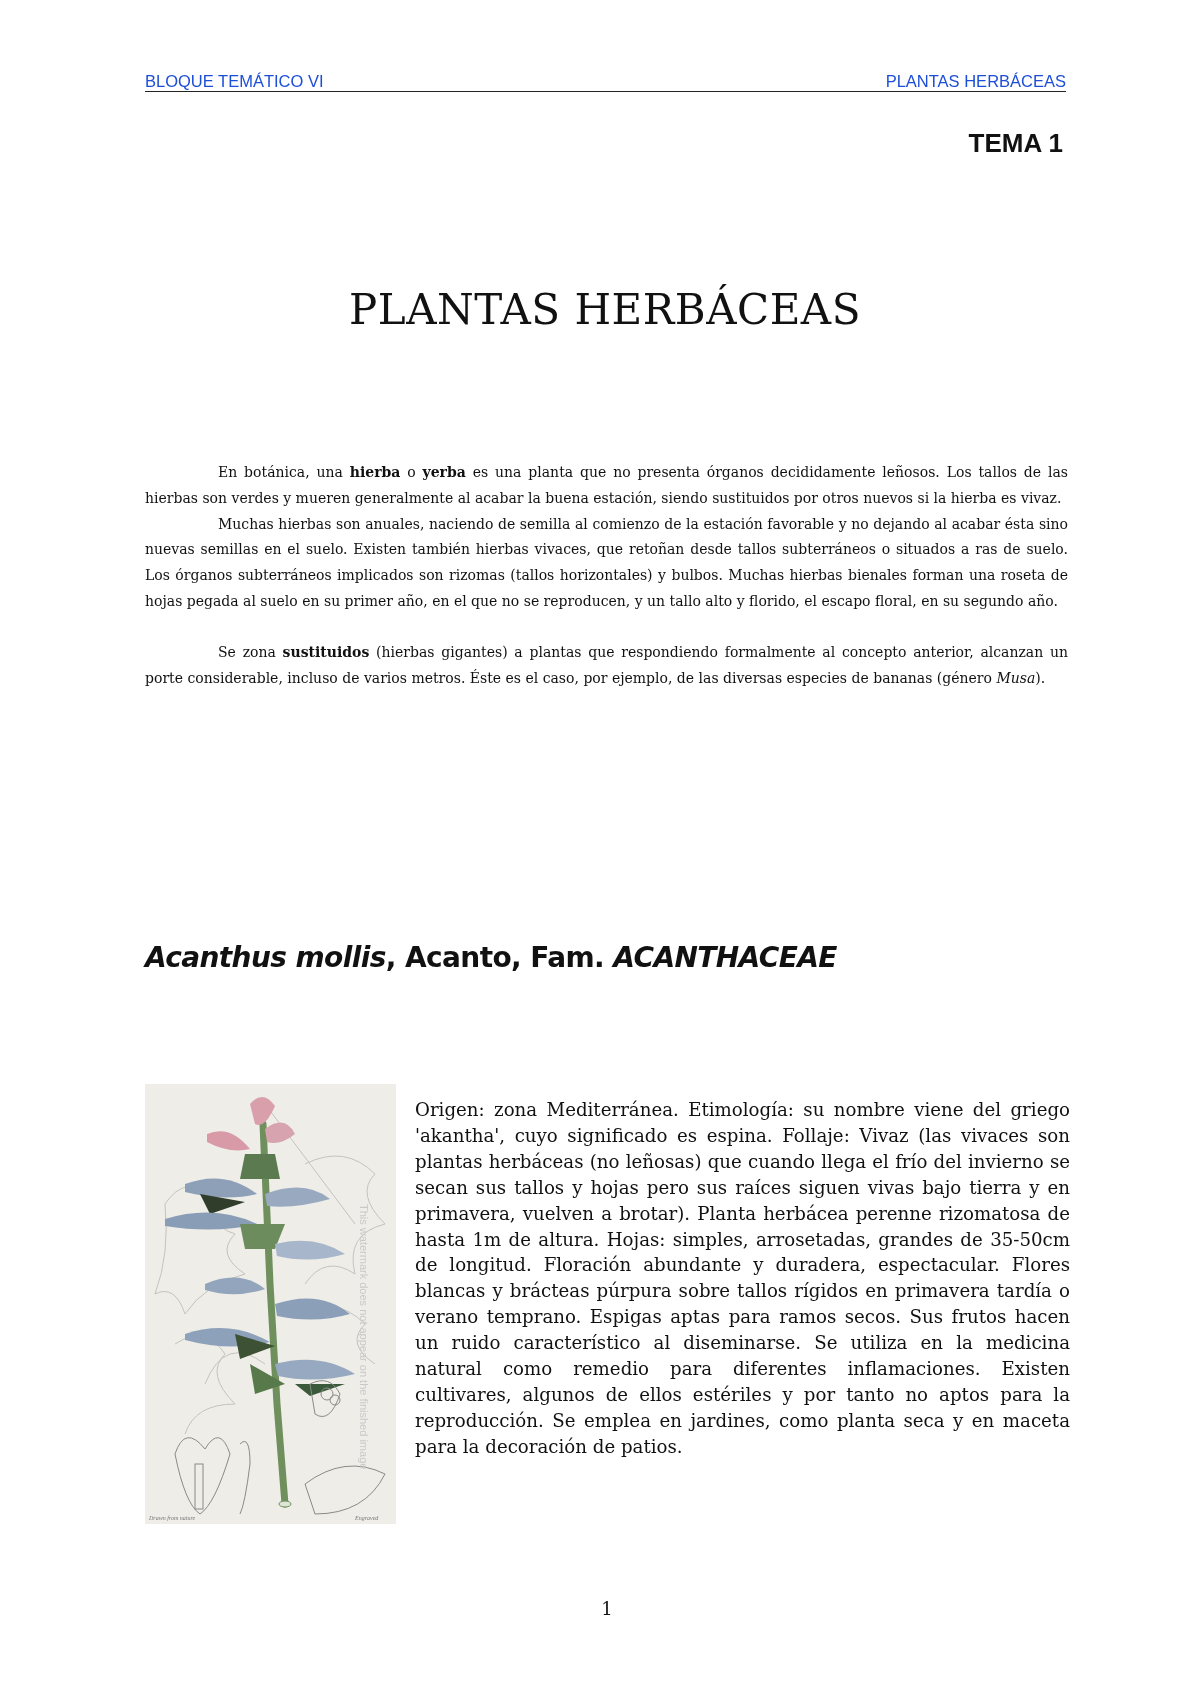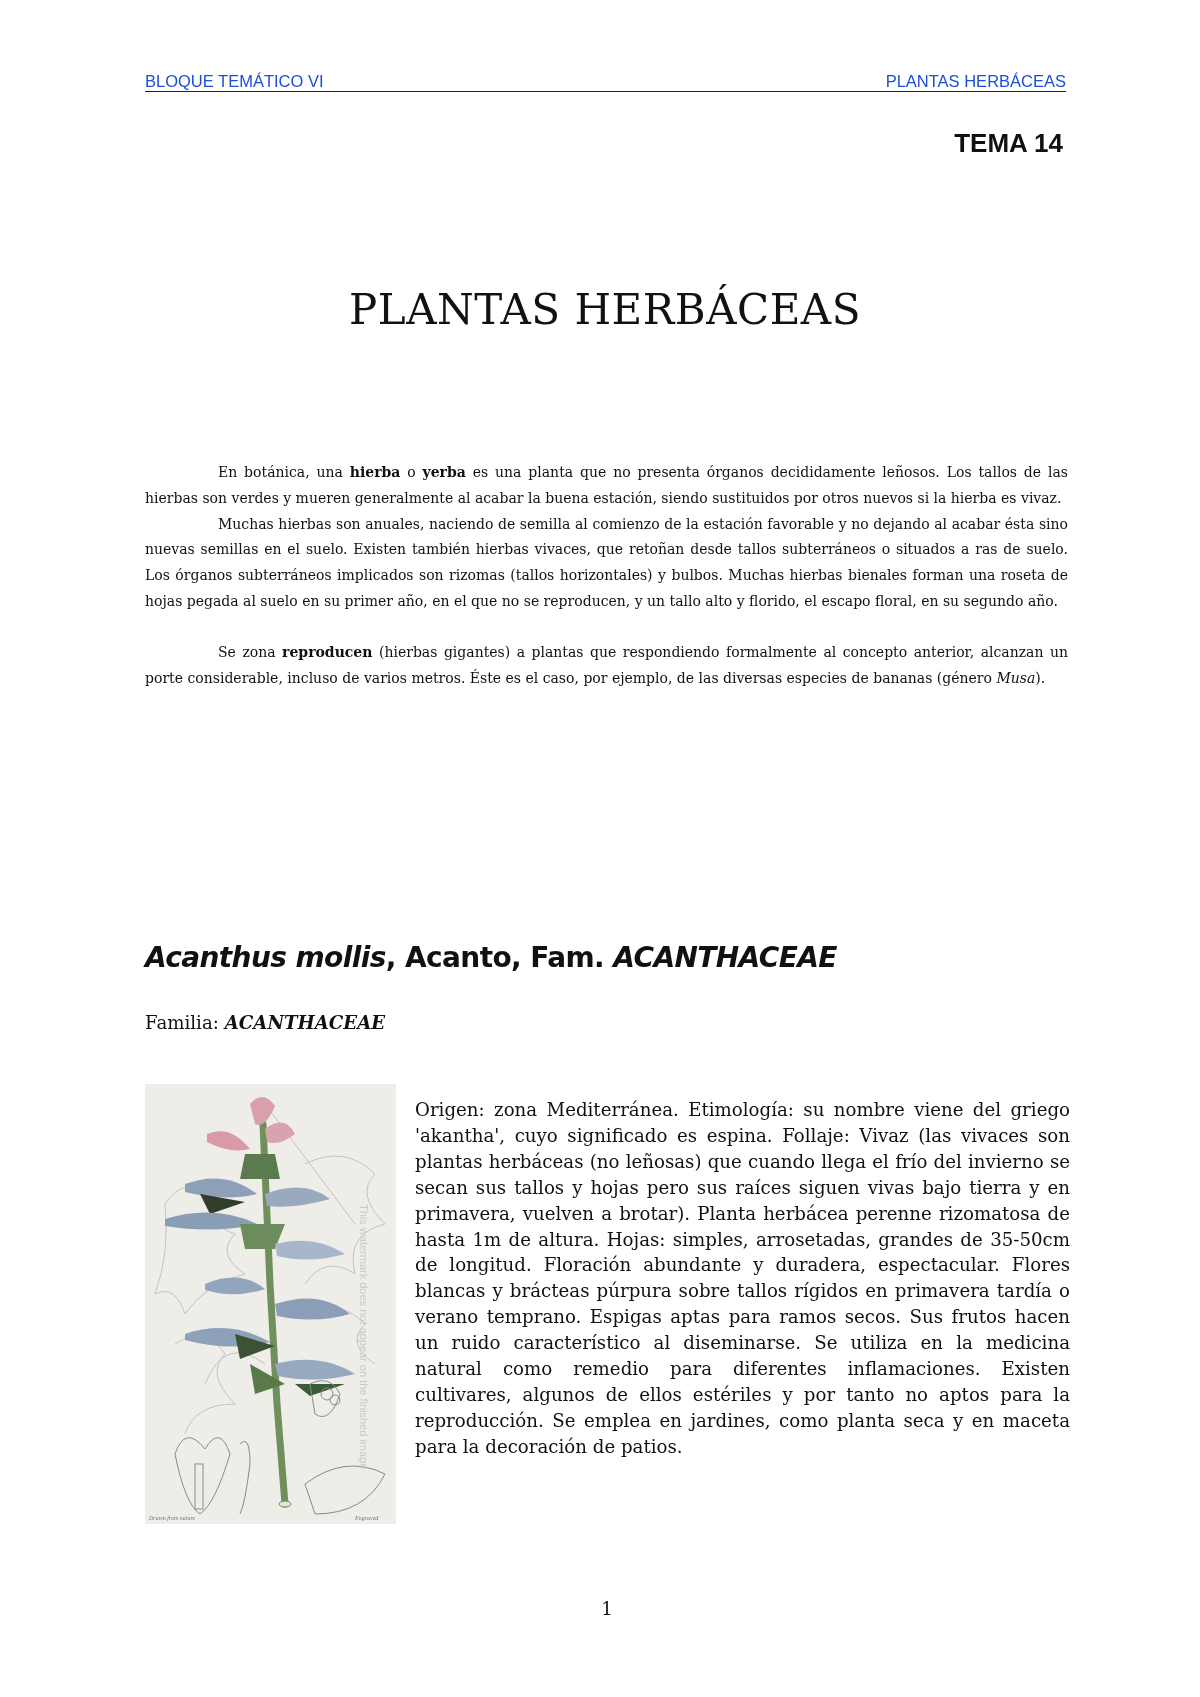--- a/index.html
+++ b/index.html
@@ -26,34 +26,33 @@
   .desc p { margin: 0; }
   .pagenum { left: 0; width: 1214px; top: 1597px; text-align: center; font-family: "DejaVu Serif", serif; font-size: 18px; line-height: 24px; }
 </style>
 </head>
 <body>
 
 <div class="abs hdr-left">BLOQUE TEMÁTICO VI</div>
 <div class="abs hdr-right">PLANTAS HERBÁCEAS</div>
 <div class="abs hdr-rule"></div>
 
-<div class="abs tema">TEMA 14</div>
+<div class="abs tema">TEMA 1</div>
 
 <div class="abs title">PLANTAS HERBÁCEAS</div>
 
 <div class="abs body-text" style="top:460px;">
   <p><span>En botánica, una </span><b>hierba</b><span> o </span><b>yerba</b><span> es una planta que no presenta órganos decididamente leñosos. Los tallos de las hierbas son verdes y mueren generalmente al acabar la buena estación, siendo sustituidos por otros nuevos si la hierba es vivaz.</span></p>
   <p>Muchas hierbas son anuales, naciendo de semilla al comienzo de la estación favorable y no dejando al acabar ésta sino nuevas semillas en el suelo. Existen también hierbas vivaces, que retoñan desde tallos subterráneos o situados a ras de suelo. Los órganos subterráneos implicados son rizomas (tallos horizontales) y bulbos. Muchas hierbas bienales forman una roseta de hojas pegada al suelo en su primer año, en el que no se reproducen, y un tallo alto y florido, el escapo floral, en su segundo año.</p>
-  <p style="margin-top:25px;"><span>Se zona </span><b>reproducen</b><span> (hierbas gigantes) a plantas que respondiendo formalmente al concepto anterior, alcanzan un porte considerable, incluso de varios metros. Éste es el caso, por ejemplo, de las diversas especies de bananas (género </span><i>Musa</i><span>).</span></p>
+  <p style="margin-top:25px;"><span>Se zona </span><b>sustituidos</b><span> (hierbas gigantes) a plantas que respondiendo formalmente al concepto anterior, alcanzan un porte considerable, incluso de varios metros. Éste es el caso, por ejemplo, de las diversas especies de bananas (género </span><i>Musa</i><span>).</span></p>
 </div>
 
 <div class="abs species-h"><i>Acanthus mollis</i><span>, Acanto, Fam. </span><i>ACANTHACEAE</i></div>
 
 <div class="abs meta">
-  <div><span>Familia: </span><b><i>ACANTHACEAE</i></b></div>
 </div>
 
 <div class="abs plate">
   <svg width="251" height="440" viewBox="0 0 251 440">
     <rect x="0" y="0" width="251" height="440" fill="#eeede8"></rect>
 
     <g stroke="#b8b8b2" stroke-width="1" fill="none" opacity="0.8">
       <path d="M20 120 Q40 90 70 110 Q60 140 90 150 Q70 170 100 190 Q60 200 40 230 Q30 200 10 210 Q25 170 20 120Z"></path>
       <path d="M160 80 Q200 60 230 90 Q210 110 240 140 Q200 150 210 190 Q180 170 160 200"></path>
       <path d="M30 260 Q60 240 80 270 Q60 290 90 320 Q50 320 40 350"></path>

